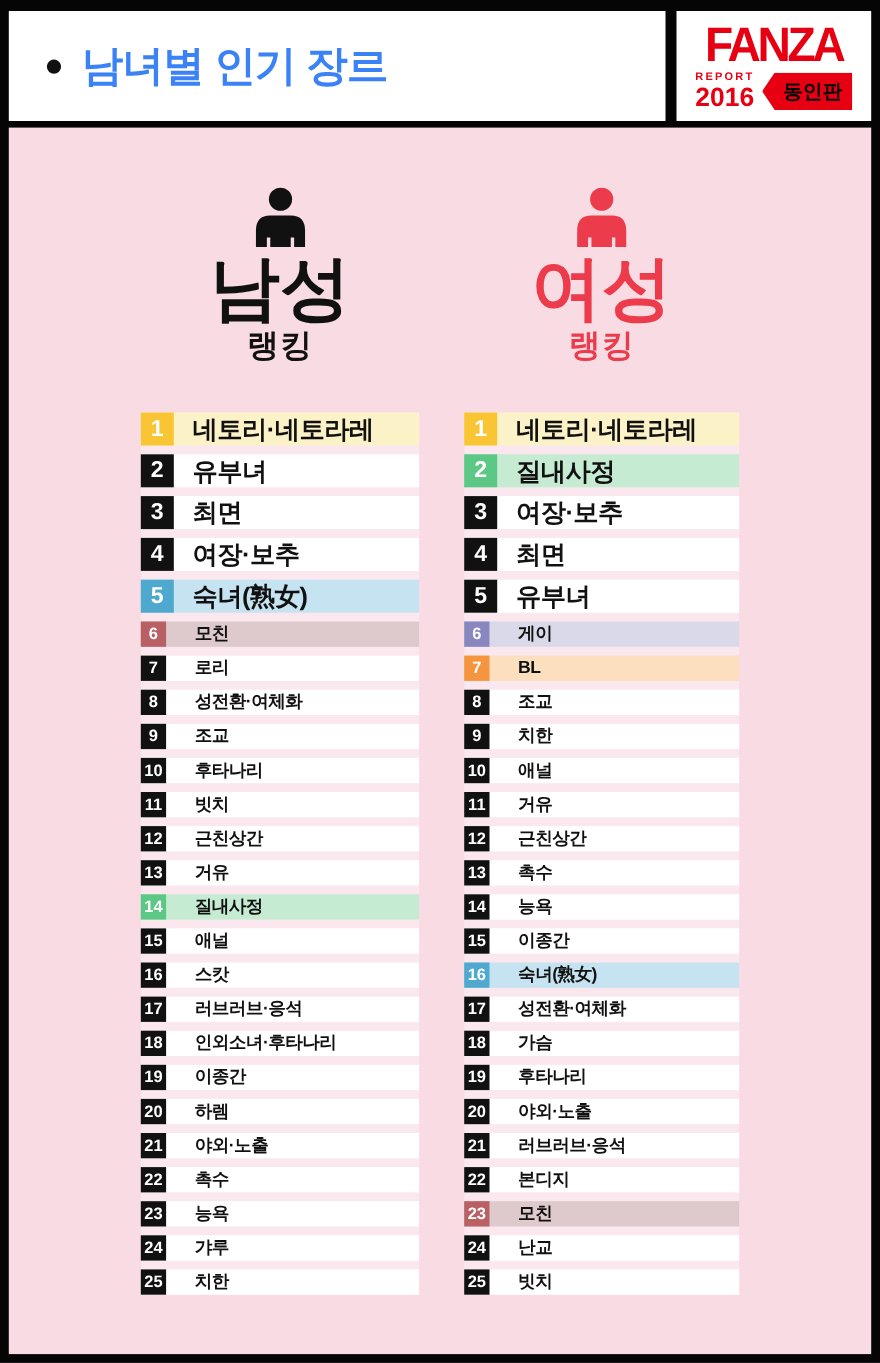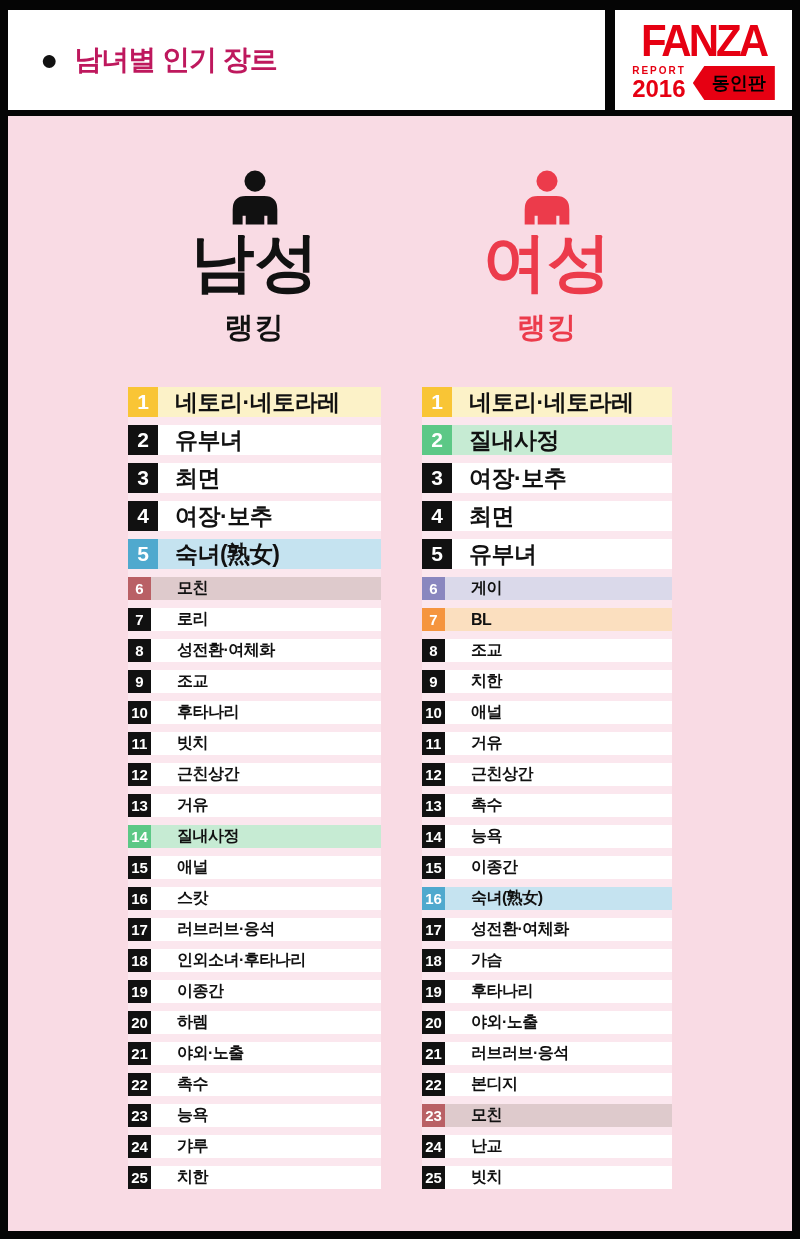--- a/index.html
+++ b/index.html
@@ -10,21 +10,21 @@
     overflow:hidden;
   }
   
   .title-box{
     position:absolute;left:8px;top:10px;width:597px;height:100px;
     background:#ffffff;display:flex;align-items:center;gap:16px;
     padding-left:32px;box-sizing:border-box;
   }
   .bullet{font-size:30px;color:#111;line-height:1;}
   .page-title{
-    margin:0;font-size:28px;font-weight:900;color:#be185d;
+    margin:0;font-size:38px;font-weight:900;color:#3b82f6;
     letter-spacing:-1px;
   }
   .logo-box{
     position:absolute;left:615px;top:10px;width:177px;height:100px;
     background:#ffffff;display:flex;flex-direction:column;
     align-items:center;justify-content:center;box-sizing:border-box;
   }
   .fanza{
     font-size:42px;font-weight:900;letter-spacing:-3px;line-height:1;
     transform:scaleY(1.05);
@@ -41,21 +41,21 @@
   
   .panel{
     position:absolute;left:8px;top:116px;width:784px;height:1115px;
     background:#F9DBE4;
   }
   .column{position:absolute;top:50px;text-align:center;}
   .column.male{left:120px;width:253px;}
   .column.female{left:414px;width:250px;}
   .person{display:block;margin:0 auto;width:62px;height:60px;}
   .gender-name{margin:0;font-size:64px;font-weight:900;line-height:72px;letter-spacing:0;}
-  .gender-sub{margin:12px;font-size:29px;font-weight:900;line-height:34px;letter-spacing:1px;}
+  .gender-sub{margin:0;font-size:29px;font-weight:900;line-height:34px;letter-spacing:1px;}
   .list{margin-top:43px;text-align:left;background:#FBE7EE;}
   .row{display:flex;align-items:stretch;margin-bottom:8px;}
   .row:last-child{margin-bottom:0;}
   .row.big{height:30px;}
   .row.small{height:23px;}
   .badge{
     flex:0 0 auto;display:flex;align-items:center;justify-content:center;
     color:#fff;font-weight:800;
   }
   .row.big  .badge{width:30px;font-size:21px;}

